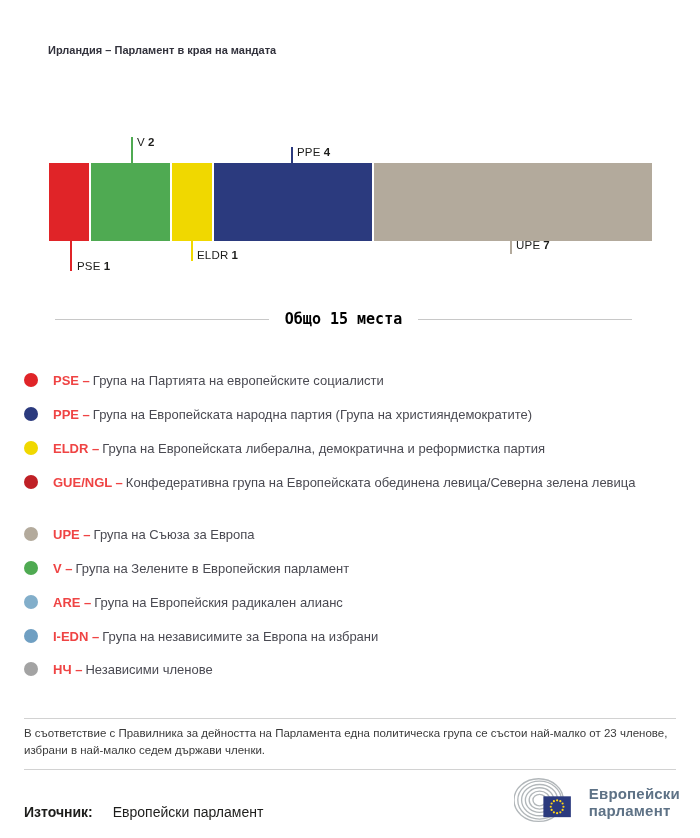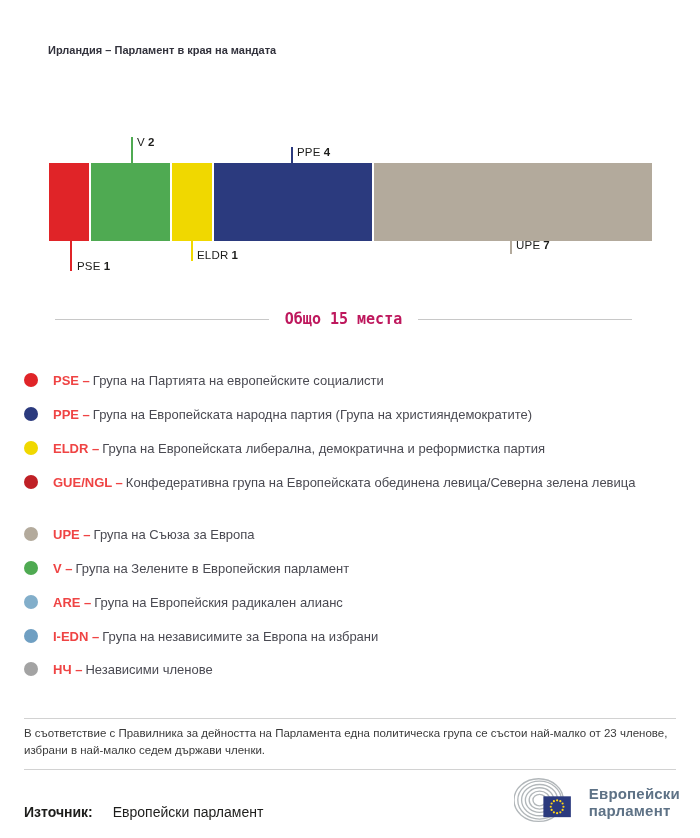--- a/index.html
+++ b/index.html
@@ -28,21 +28,21 @@
   .lbl-pse   { left:77px;  top:260px; }
   .tick-eldr { left:191px; top:241px; height:20px; }
   .lbl-eldr  { left:197px; top:249px; }
   .tick-upe  { left:510px; top:241px; height:13px; }
   .lbl-upe   { left:516px; top:239px; }
 
   
   .total-row { position:absolute; left:55px; top:309px; width:577px; height:20px;
                display:flex; align-items:center; gap:16px; }
   .total-row .rule { flex:1; height:1px; background:#c8c8c8; }
-  .total-label { font-family:"DejaVu Sans Mono", monospace; font-weight:700; font-size:15px; color:#be185d; white-space:nowrap; }
+  .total-label { font-family:"DejaVu Sans Mono", monospace; font-weight:700; font-size:15px; color:#000000; white-space:nowrap; }
 
   
   .legend-heading { position:absolute; left:24px; top:341px; font-size:16px; font-weight:700; color:#1d1d1b; }
   .lrow { position:absolute; left:24px; }
   .ldot { position:absolute; left:0; top:0; width:14px; height:14px; border-radius:50%; }
   .ltext { position:absolute; left:29px; top:0; width:600px; font-size:13px; line-height:21px; color:#4a4a52; margin-top:-3px; }
   .ltext b { color:#ef4444; font-weight:700; margin-right:3px; }
   .r0 { top:373px; } .r1 { top:407px; } .r2 { top:441px; } .r3 { top:475px; }
   .r4 { top:527px; } .r5 { top:561px; } .r6 { top:595px; } .r7 { top:629px; } .r8 { top:662px; }
 

